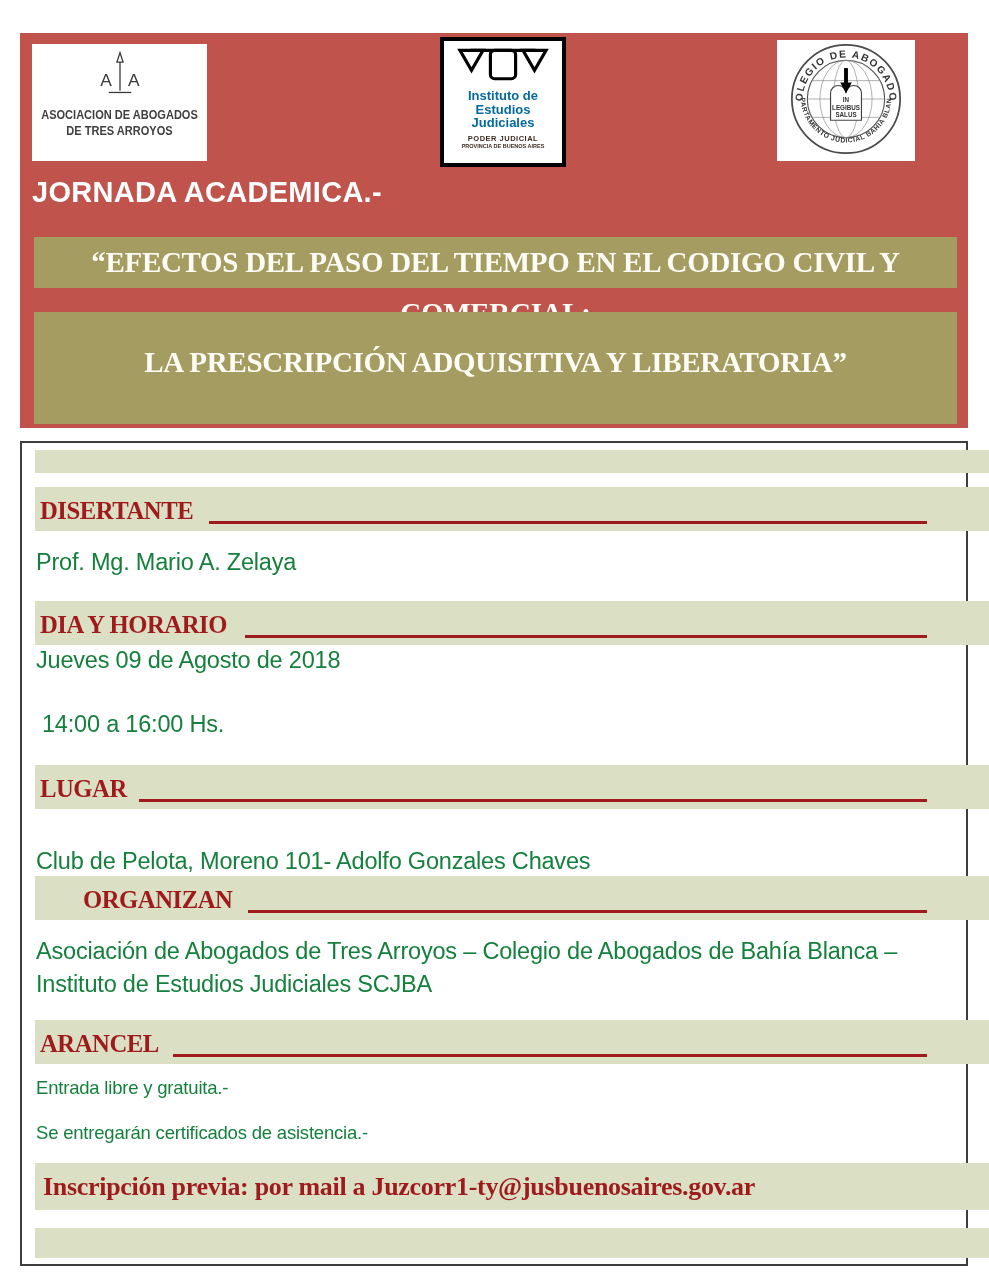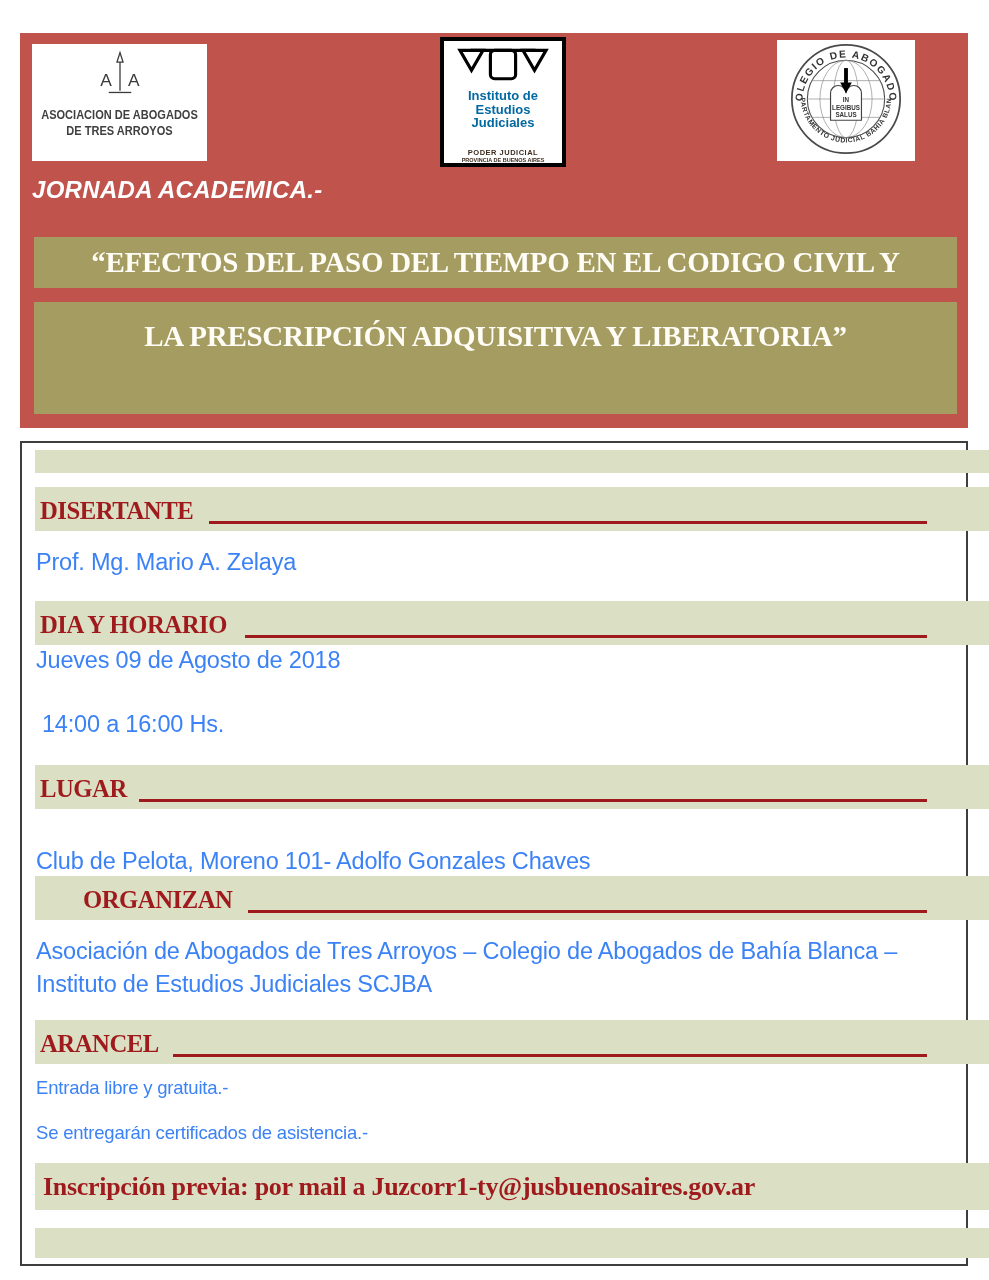--- a/index.html
+++ b/index.html
@@ -13,51 +13,51 @@
     position:absolute; left:20px; top:33px; width:948px; height:395px;
     background:#c0534c;
   }
   .logo-card { position:absolute; background:#ffffff; overflow:hidden; }
   .logo-left  { left:12px;  top:11px; width:175px; height:117px; text-align:center; padding-top:6px; }
   .logo-left .lg-txt { font-size:12px; font-weight:bold; color:#3f3f3f; line-height:14px;
                        transform:scaleX(0.92); letter-spacing:0; margin-top:2px; }
   .logo-center{ left:420px; top:4px;  width:126px; height:130px; border:4px solid #000;
                 text-align:center; padding-top:2px; }
   .logo-center .ic-line1 { font-size:13px; font-weight:bold; color:#0369a1; line-height:13.5px; }
-  .logo-center .ic-small { font-size:7.5px; font-weight:bold; color:#3d2b1f; letter-spacing:.5px; margin-top:18px; }
+  .logo-center .ic-small { font-size:7.5px; font-weight:bold; color:#3d2b1f; letter-spacing:.5px; margin-top:4px; }
   .logo-center .ic-tiny  { font-size:5.5px; font-weight:bold; color:#3d2b1f; }
   .logo-right { left:757px; top:7px;  width:138px; height:121px; display:flex; align-items:center; justify-content:center; }
   .jornada {
     position:absolute; left:12px; top:143px; color:#ffffff;
-    font-size:24px; font-weight:bold; letter-spacing:.3px;font-style:italic;
+    font-size:29px; font-weight:bold; letter-spacing:.3px;
   }
   .olive-band {
     position:absolute; left:14px; width:923px; background:#a59c61;
     color:#fffdf6; font-family:"Liberation Serif", serif; font-weight:bold;
     text-align:center; letter-spacing:-0.3px;
   }
   .olive-1 { top:204px; height:51px; font-size:29px; line-height:51px; }
-  .olive-2 { top:269px; height:112px; font-size:29px; padding-top:18px; }
+  .olive-2 { top:279px; height:112px; font-size:29px; padding-top:34px; }
   
   .main-box {
     position:absolute; left:20px; top:441px; width:948px; height:825px;
     border:2px solid #3e3e3e; background:#ffffff;
   }
   .band {
     position:absolute; left:13px; width:987px; background:#dbe0c4;
   }
   .band-header { display:flex; align-items:flex-end; padding-left:5px; height:44px; }
   .band-label {
     font-family:"Liberation Serif", serif; font-weight:bold; font-size:26px;
     color:#9f1a1d; letter-spacing:-0.5px; line-height:40px; white-space:nowrap;
     transform:scaleX(0.95); transform-origin:left bottom;
   }
   .band-rule { flex:1 1 auto; border-bottom:3px solid #9f1a1d; margin:0 95px 7px 8px; }
   .body-text {
-    position:absolute; left:14px; color:#3b82f6; font-size:23.5px; letter-spacing:-0.2px;
+    position:absolute; left:14px; color:#15803d; font-size:23.5px; letter-spacing:-0.2px;
   }
   .body-text.small { font-size:18.5px; }
   .body-text.wide  { width:900px; line-height:33px; }
   .band-footer {
     height:47px; display:flex; align-items:center; padding-left:8px;
     font-family:Liberation Serif, serif; font-weight:bold; font-size:26px;
     color:#9f1a1d; letter-spacing:-0.3px;
   }
   svg text { font-family:"Liberation Sans", sans-serif; }
 </style>

